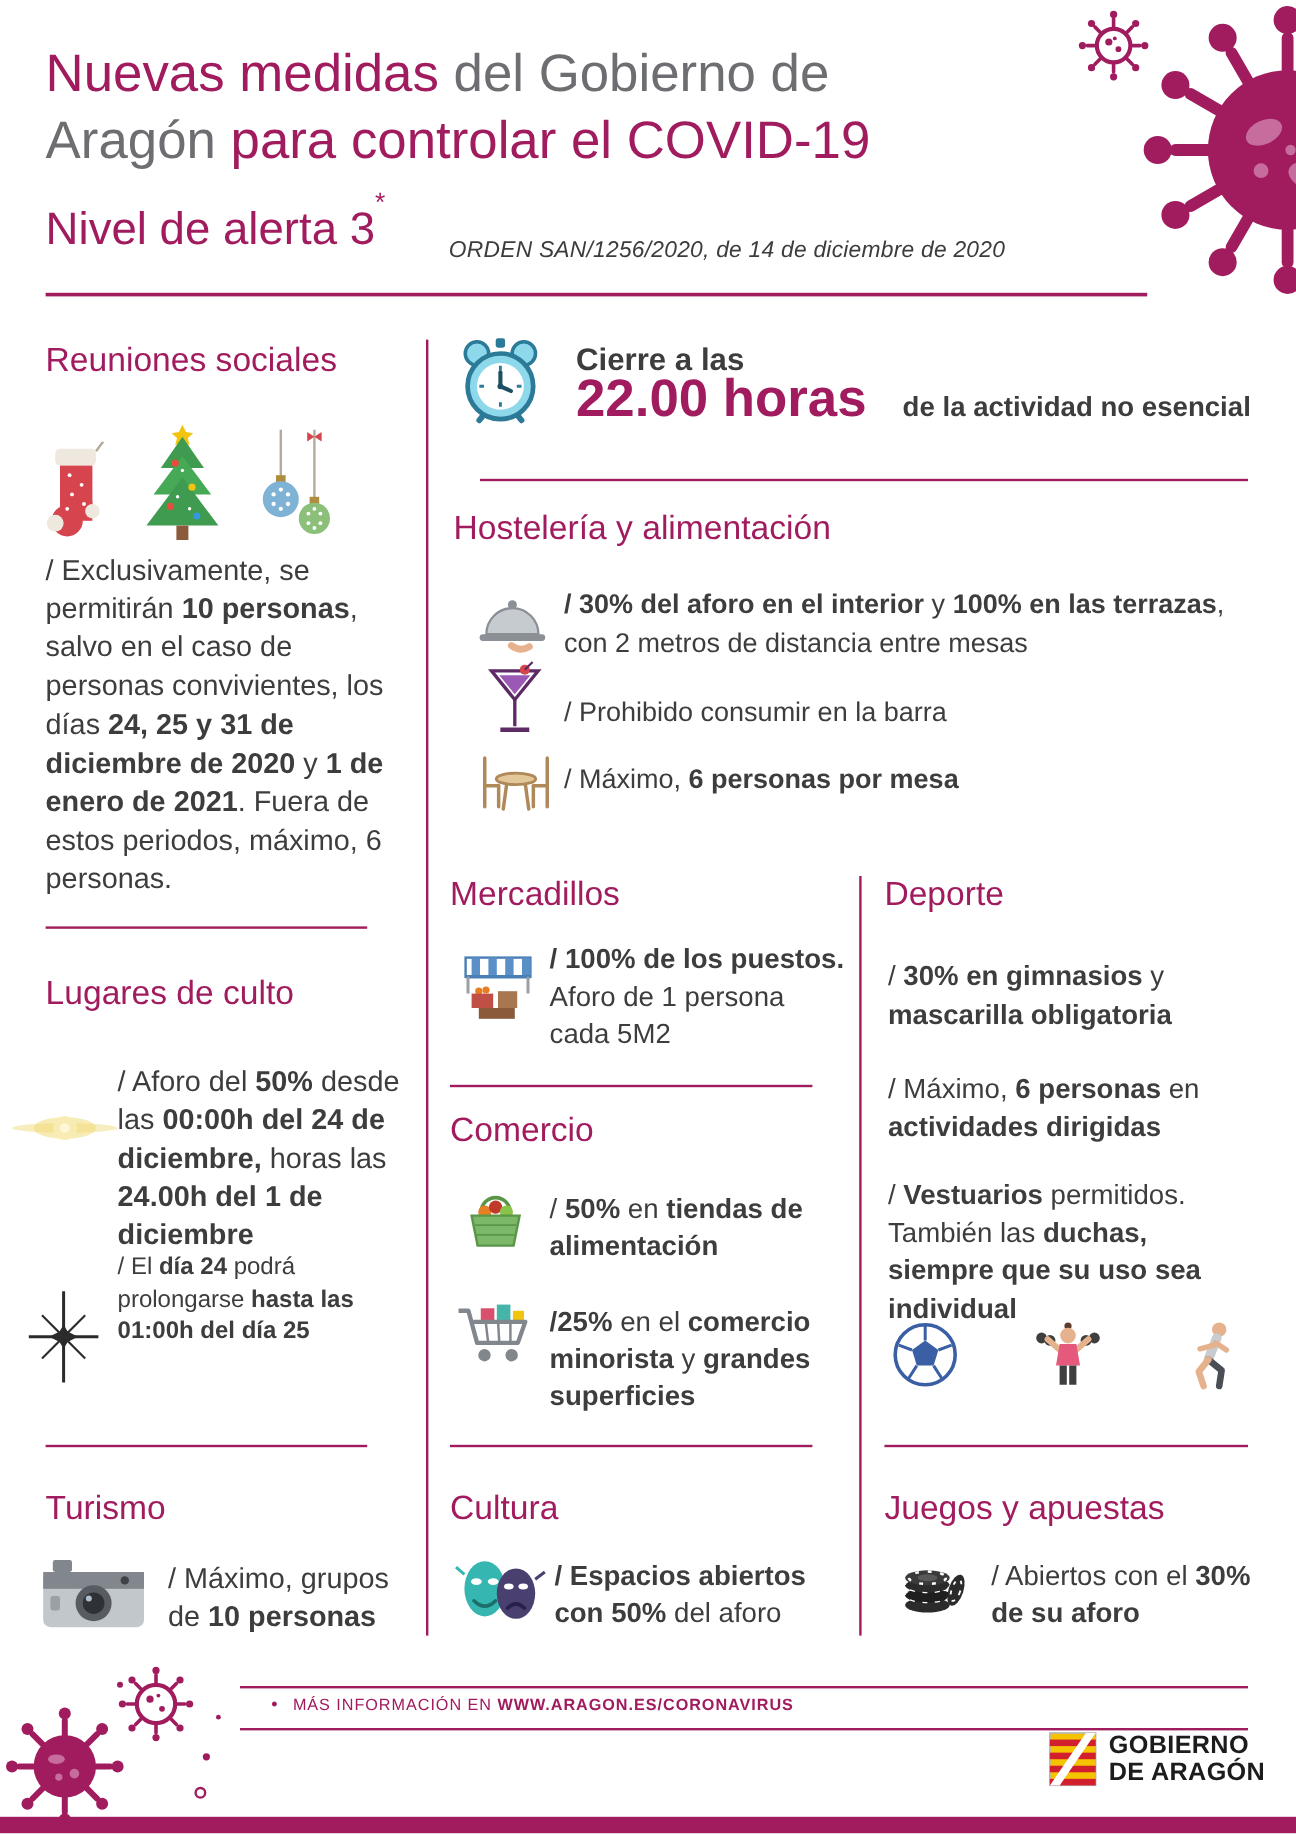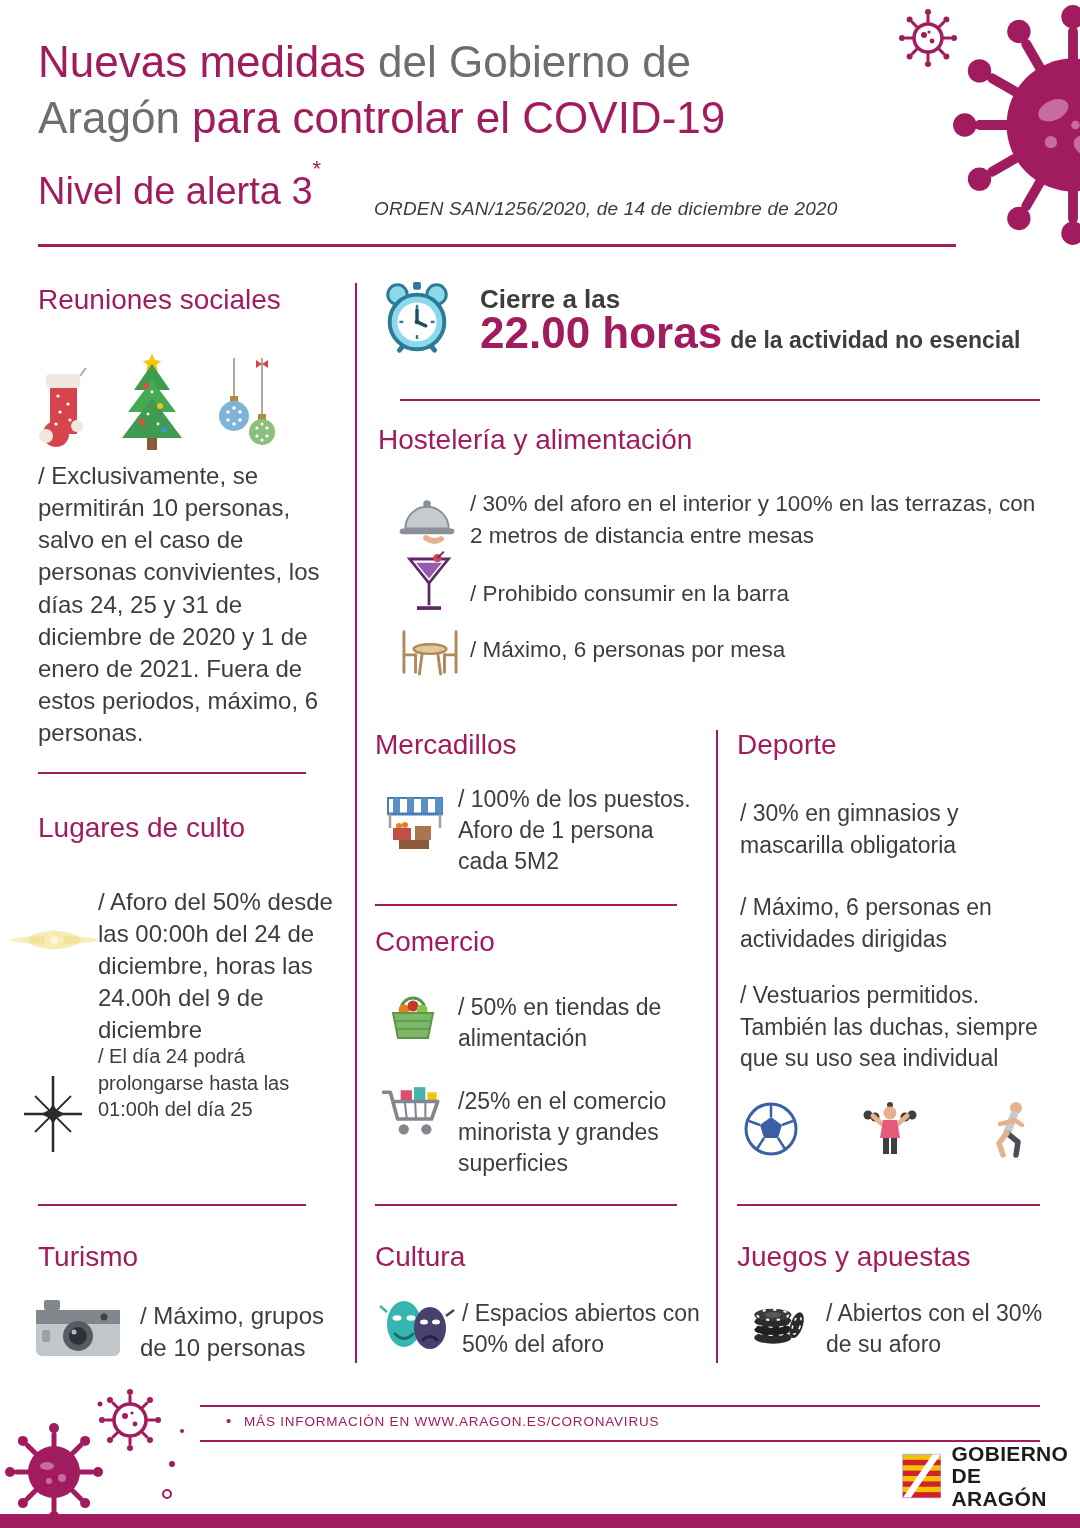--- a/index.html
+++ b/index.html
@@ -6,21 +6,21 @@
     --accent:#a11c5e;
     --accent-light:#c66d9d;
     --text:#3d3d3d;
     --gray:#6d6e71;
   }
   *{box-sizing:border-box;margin:0;padding:0}
   body{margin:0;background:#e8e8e8;font-family:"Liberation Sans",sans-serif}
   .page{position:relative;width:1080px;height:1528px;background:#fff;overflow:hidden;color:var(--text);font-family:"Liberation Sans",sans-serif}
 
   
-  .seg-b{font-weight:400}
+  .seg-b{font-weight:700}
   .seg-mb{font-weight:400;color:var(--accent)}
   .seg-g{color:var(--gray);font-weight:400}
 
   
   .h-title{position:absolute;left:38px;top:34px;font-size:44px;line-height:1.28;font-weight:400}
   .h-title .tl{display:block}
   .alert{position:absolute;left:38px;top:170px;font-size:38px;color:var(--accent);font-weight:400}
   .alert sup{font-size:22px;position:relative;top:-14px}
   .order{position:absolute;left:374px;top:198px;font-size:19px;font-style:italic;font-weight:400;color:#3c3c3c;letter-spacing:.2px}
   .rule-main{position:absolute;left:38px;top:244px;width:918px;height:3px;background:var(--accent)}
@@ -50,21 +50,21 @@
   .com-1{left:458px;top:992px;width:246px;font-size:23px;line-height:1.35}
   .com-2{left:458px;top:1086px;width:250px;font-size:23px;line-height:1.35}
   .cultura-body{left:462px;top:1298px;width:246px;font-size:23px;line-height:1.35}
   .dep-1{left:740px;top:798px;width:302px;font-size:23px;line-height:1.38}
   .dep-2{left:740px;top:892px;width:302px;font-size:23px;line-height:1.38}
   .dep-3{left:740px;top:980px;width:306px;font-size:23px;line-height:1.38}
   .juegos-body{left:826px;top:1298px;width:220px;font-size:23px;line-height:1.35}
 
   
   .closure-l1{position:absolute;left:480px;top:284px;font-size:26px;font-weight:700;color:var(--text)}
-  .closure-l2{position:absolute;left:480px;top:308px;display:flex;align-items:baseline;gap:8px}
+  .closure-l2{position:absolute;left:480px;top:308px;display:flex;align-items:baseline;gap:30px}
   .closure-time{font-size:44px;font-weight:700;color:var(--accent)}
   .closure-suffix{font-size:23px;font-weight:700;color:var(--text)}
 
   
   .divider{position:absolute;background:var(--accent)}
   .d-left-1{left:38px;top:772px;width:268px;height:2px}
   .d-left-2{left:38px;top:1204px;width:268px;height:2px}
   .d-closure{left:400px;top:399px;width:640px;height:2px}
   .d-mid-1{left:375px;top:904px;width:302px;height:2px}
   .d-mid-2{left:375px;top:1204px;width:302px;height:2px}
@@ -89,21 +89,21 @@
   .i-dep-row{position:absolute;left:742px;top:1092px;width:296px;height:74px;display:flex;justify-content:space-between;align-items:center}
   .i-virus-small{position:absolute;left:896px;top:6px;width:64px;height:64px}
   .i-virus-big{position:absolute;left:950px;top:2px;width:246px;height:246px}
   .i-virus-bottom{position:absolute;left:2px;top:1386px;width:204px;height:132px}
 
   
   .f-line-t{left:200px;top:1405px;width:840px;height:2px}
   .f-line-b{left:200px;top:1440px;width:840px;height:2px}
   .f-info{position:absolute;left:226px;top:1412px;font-size:13.5px;letter-spacing:.8px;color:var(--accent)}
   .f-info .bullet{margin-right:12px;font-size:15px}
-  .logo{position:absolute;left:902px;top:1443px;display:flex;align-items:center;gap:10px}
+  .logo{position:absolute;left:874px;top:1443px;display:flex;align-items:center;gap:10px}
   .logo-text{font-size:21px;font-weight:700;color:#1c1c1c;line-height:1.06;letter-spacing:.3px}
   .bottom-bar{position:absolute;left:0;top:1514px;width:1080px;height:14px;background:var(--accent)}
 
   
   .v-fill{fill:var(--accent)}
   .v-stroke{stroke:var(--accent)}
   .v-light{fill:var(--accent-light)}
   svg{display:block}
 </style>
 </head>
@@ -253,21 +253,21 @@
   <div class="divider d-left-1"></div>
 
   <h2 class="sec-title t-culto">Lugares de culto</h2>
 
   <svg class="i-glow" viewBox="0 0 96 56">
     <ellipse cx="48" cy="28" rx="44" ry="4" fill="#f2de8a" opacity="0.55"></ellipse>
     <ellipse cx="48" cy="28" rx="26" ry="9" fill="#f0d96e" opacity="0.5"></ellipse>
     <ellipse cx="48" cy="28" rx="10" ry="10" fill="#f7ecb4" opacity="0.9"></ellipse>
     <circle cx="48" cy="28" r="4" fill="#fdf6d8"></circle>
   </svg>
-  <p class="body-text culto-1"><span>/ Aforo del </span><span class="seg-b">50%</span><span>  desde las </span><span class="seg-b">00:00h del 24 de diciembre,</span><span> horas las </span><span class="seg-b">24.00h del 9 de diciembre</span></p>
+  <p class="body-text culto-1"><span>/ Aforo del </span><span class="seg-b">50%</span><span>  desde las </span><span class="seg-b">00:00h del 24 de diciembre,</span><span> horas las </span><span class="seg-b">24.00h del 1 de diciembre</span></p>
 
   <svg class="i-star" viewBox="0 0 66 80">
     <line x1="33" y1="2" x2="33" y2="78" stroke="#2b2b2b" stroke-width="2.5"></line>
     <line x1="4" y1="40" x2="62" y2="40" stroke="#2b2b2b" stroke-width="2.5"></line>
     <line x1="15" y1="22" x2="51" y2="58" stroke="#2b2b2b" stroke-width="1.8"></line>
     <line x1="51" y1="22" x2="15" y2="58" stroke="#2b2b2b" stroke-width="1.8"></line>
     <polygon points="33,30 39,40 33,50 27,40" fill="#2b2b2b"></polygon>
     <polygon points="33,34 45,40 33,46 21,40" fill="#2b2b2b"></polygon>
   </svg>
   <p class="body-text culto-2"><span>/ El </span><span class="seg-b">día 24</span><span> podrá prolongarse </span><span class="seg-b">hasta las 01:00h del día 25</span></p>

